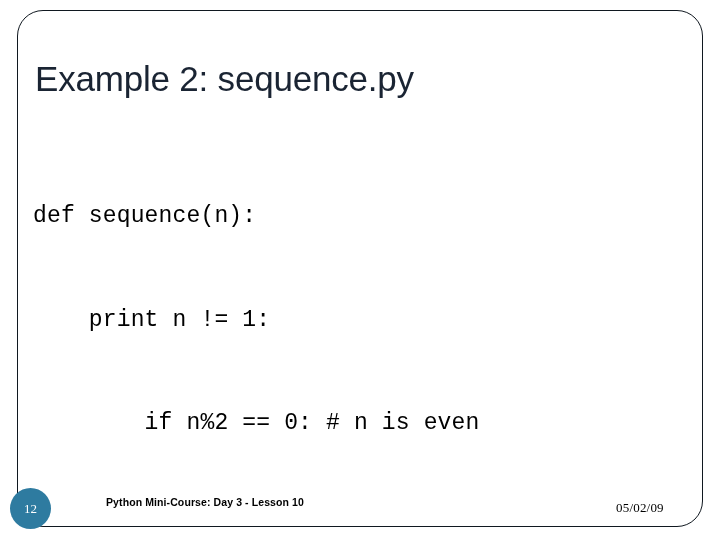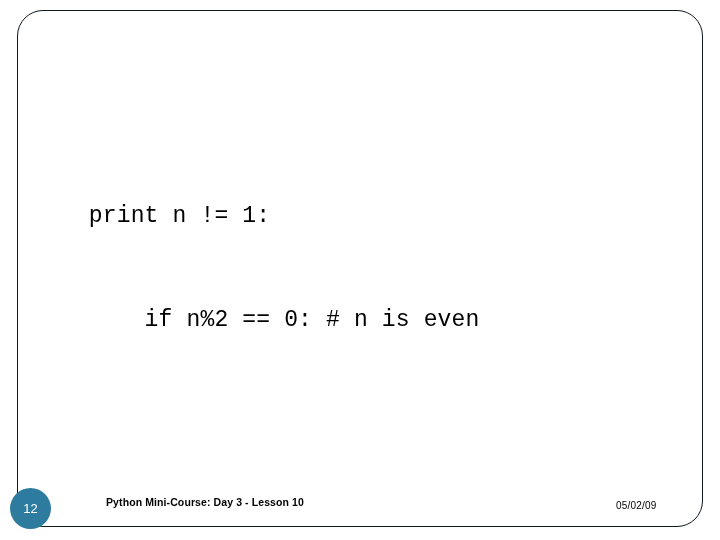--- a/index.html
+++ b/index.html
@@ -77,55 +77,58 @@
     top: 488px;
     width: 41px;
     height: 41px;
     border-radius: 50%;
     background: #2e7ba0;
     color: #ffffff;
     font-size: 13px;
     display: flex;
     align-items: center;
     justify-content: center;
-    font-family: Liberation Sans, sans-serif;
+    font-family: Liberation Serif, serif;
   }
 
   .footer-center {
     position: absolute;
     left: 74px;
     top: 496px;
     font-size: 10.5px;
     font-weight: 600;
     color: #000000;
     white-space: nowrap;
     letter-spacing: 0.1px;
     margin-left: 32px;
   }
 
   .footer-date {
     position: absolute;
     left: 616px;
     top: 500px;
-    font-size: 10px;
+    font-size: 13px;
     color: #000000;
     white-space: nowrap;
     letter-spacing: 0.2px;
+    font-family: Liberation Serif, serif;
   }
 </style>
 </head>
 <body>
 
 <div class="slide">
 
   <div class="frame"></div>
   <div class="frame-mask-top"></div>
 
+  <div class="title">Example 2: sequence.py</div>
 
   <div class="code">
+    <div class="code-line">def sequence(n):</div>
     <div class="code-line">    print n != 1:</div>
     <div class="code-line">        if n%2 == 0: # n is even</div>
     
     
     
     
     
   </div>
 
   <div class="footer-badge">12</div>

